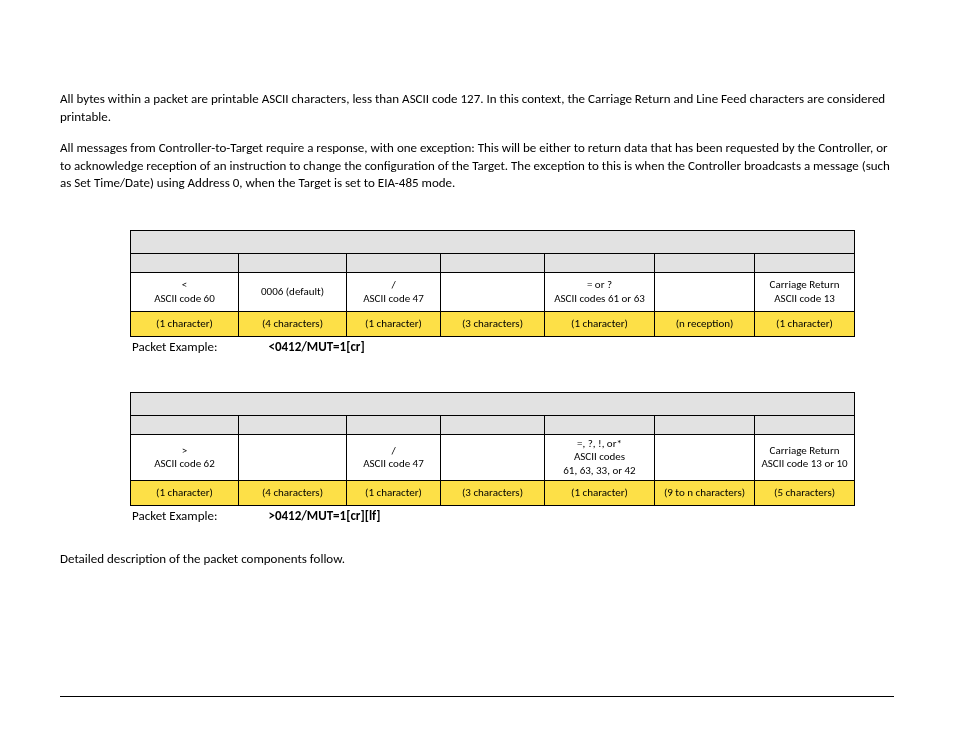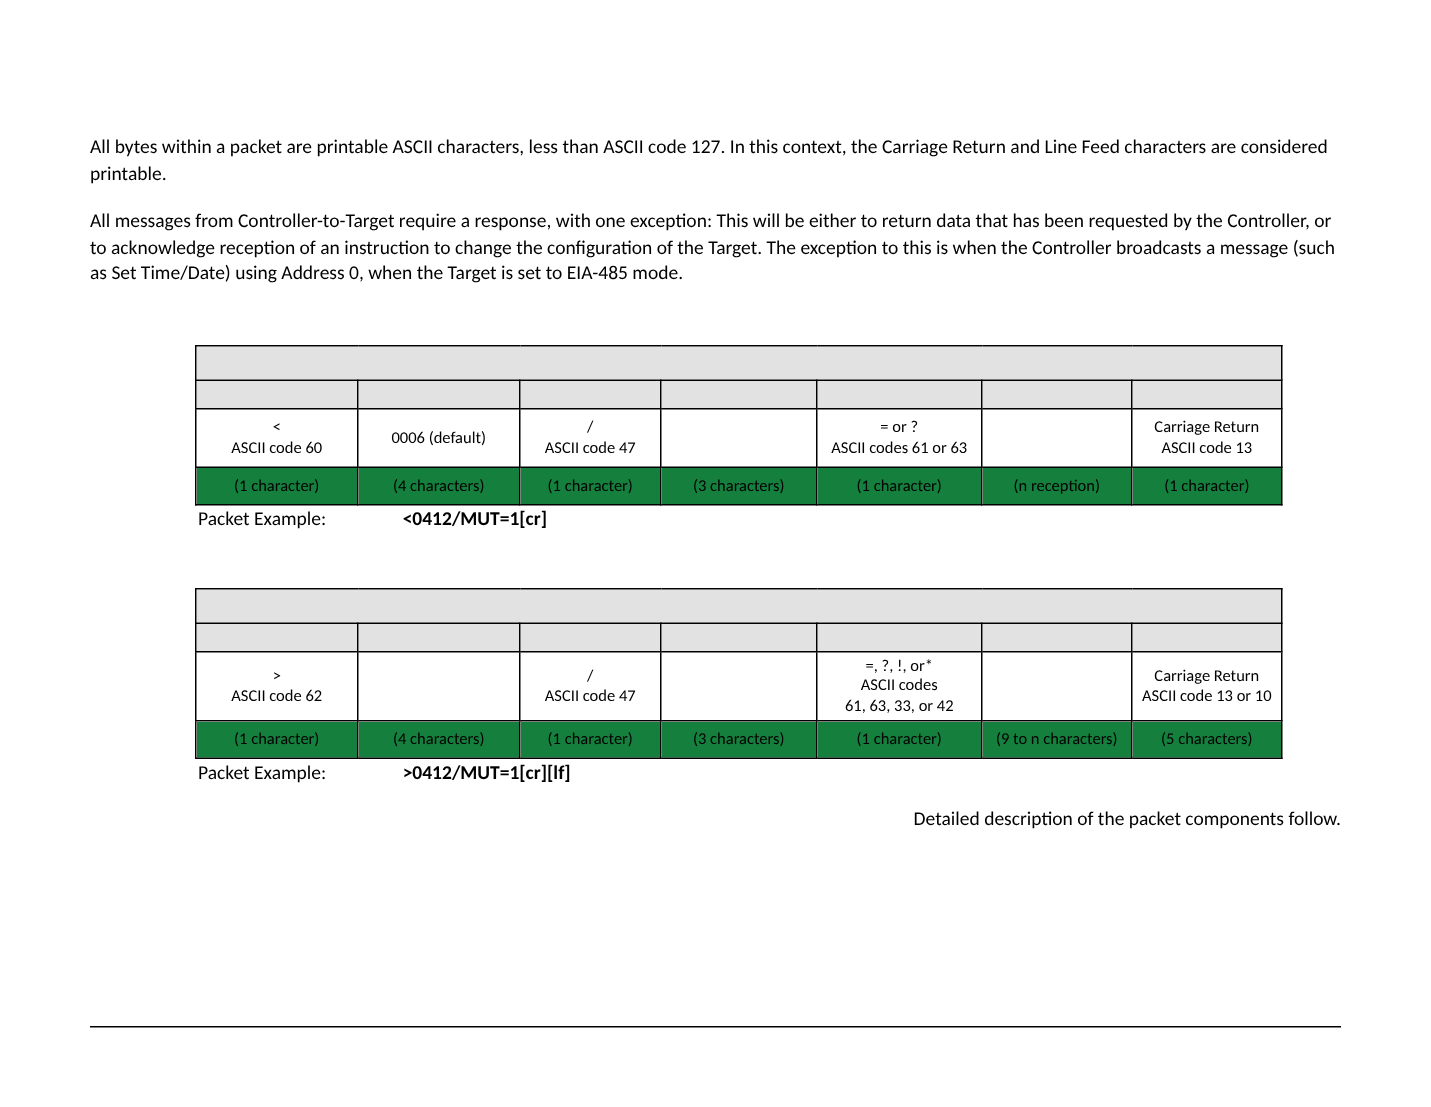--- a/index.html
+++ b/index.html
@@ -41,33 +41,32 @@
   table.pkt tr.hdr td {
     background: #e2e2e2;
     height: 14px;
   }
   table.pkt tr.vals td {
     height: 34px;
     background: #fff;
   }
   table.pkt tr.counts td {
     height: 20px;
-    background: #15803d;
+    background: #fde047;
   }
   .example-line {
     margin-left: 72px;
     margin-top: 2px;
     font-size: 13px;
   }
   .example-line .lbl { font-weight: normal; }
   .example-line .val { font-weight: bold; display: inline-block; margin-left: 48px;}
   .closing {
     font-size: 13px;
-    margin-top: 16px;
-    text-align: right;
+    margin-top: 28px;
   }
   .footer-rule {
     border: none;
     border-top: 1px solid #000;
     margin: 130px 0 0 0;
   }
 </style>
 </head>
 <body>
 

